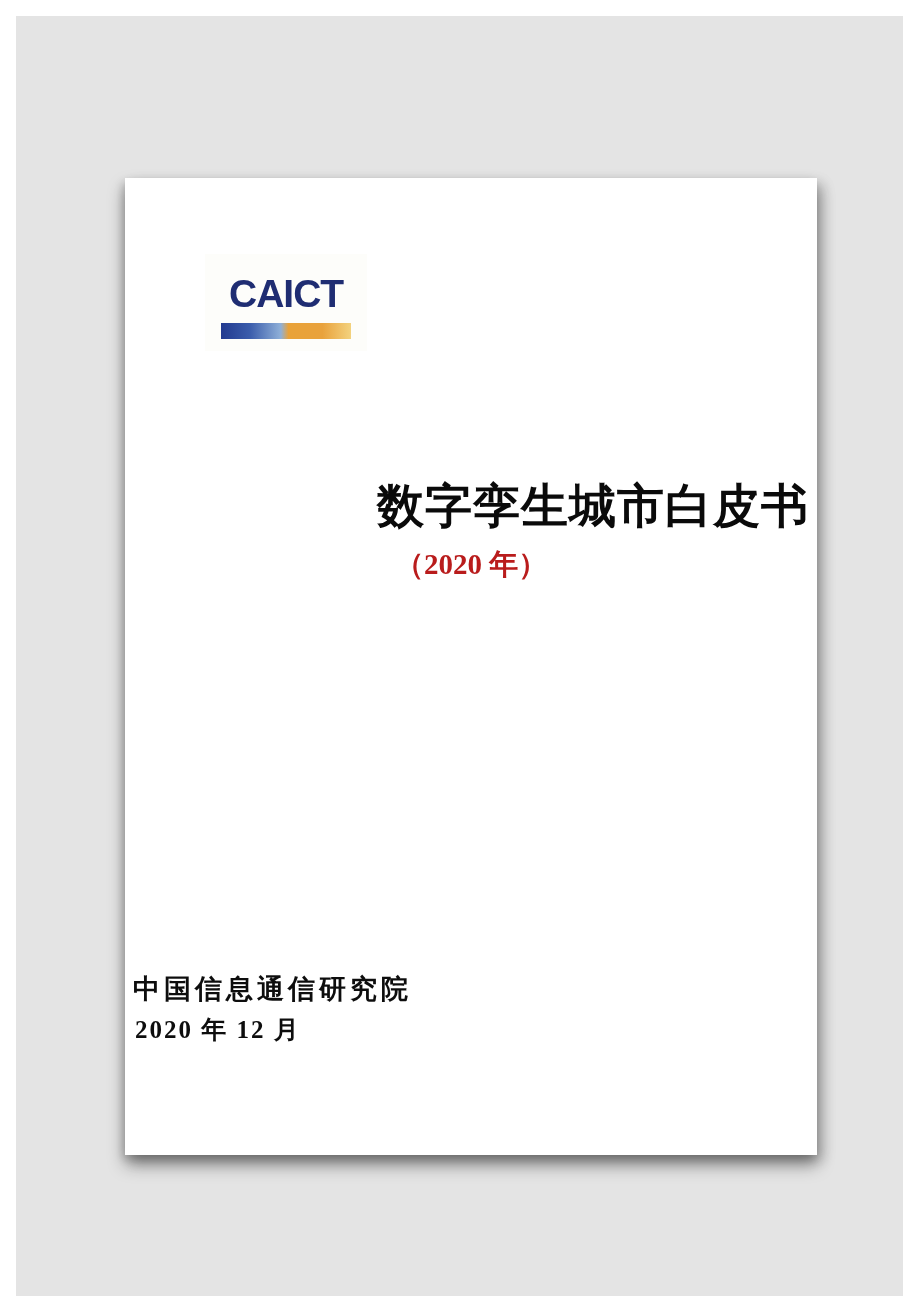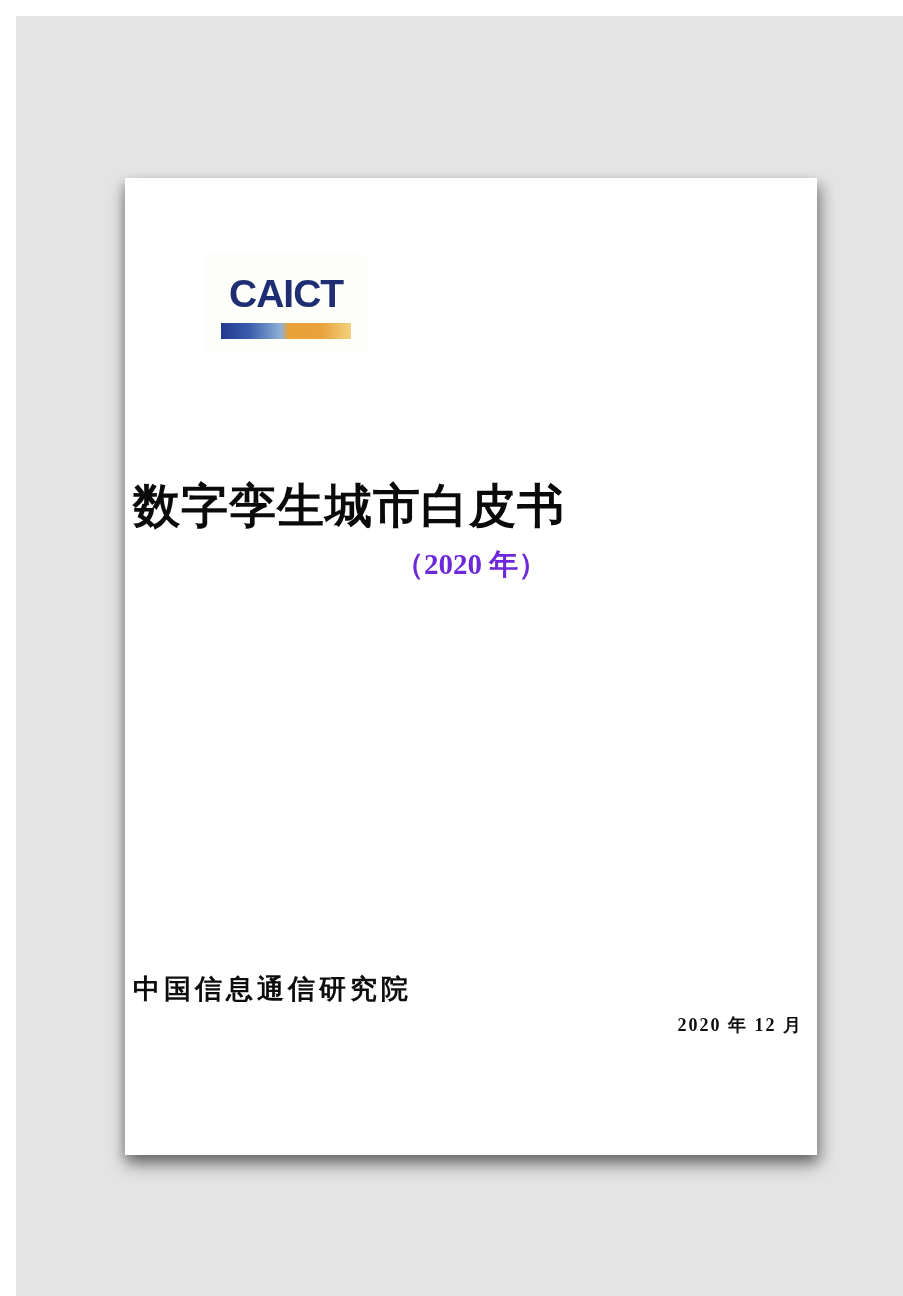--- a/index.html
+++ b/index.html
@@ -78,67 +78,67 @@
     letter-spacing: 2px;
     color: #202a6e;
   }
 
   
   .title {
     position: absolute;
     left: 0;
     top: 295px;
     width: 100%;
-    text-align: left;
+    text-align: right;
     font-family: "Liberation Serif", serif;
     font-weight: 700;
     font-size: 47px;
     line-height: 1.1;
     letter-spacing: 1px;
     color: #0a0a0a;
   }
 
   .subtitle {
     position: absolute;
     left: 0;
     top: 363px;
     width: 100%;
     text-align: center;
     font-family: "Liberation Serif", serif;
     font-weight: 700;
     font-size: 29px;
     line-height: 1.1;
-    color: #6d28d9;
+    color: #b91c1c;
   }
 
   
   .organization {
     position: absolute;
     left: 0;
     top: 789px;
     width: 100%;
     text-align: left;
     font-family: "Liberation Serif", serif;
     font-weight: 700;
     font-size: 27px;
     line-height: 1.1;
     letter-spacing: 4px;
     color: #0d0d0d;
   }
 
   .pub-date {
     position: absolute;
-    left: 8px;
+    left: 16px;
     top: 830px;
     width: 100%;
-    text-align: right;
+    text-align: left;
     transform: translateX(-14px);
     font-family: "Liberation Serif", serif;
     font-weight: 700;
-    font-size: 18px;
+    font-size: 25px;
     line-height: 1.1;
     letter-spacing: 2px;
     color: #0d0d0d;
   }
 </style>
 </head>
 <body>
 
 <div class="stage">
 

